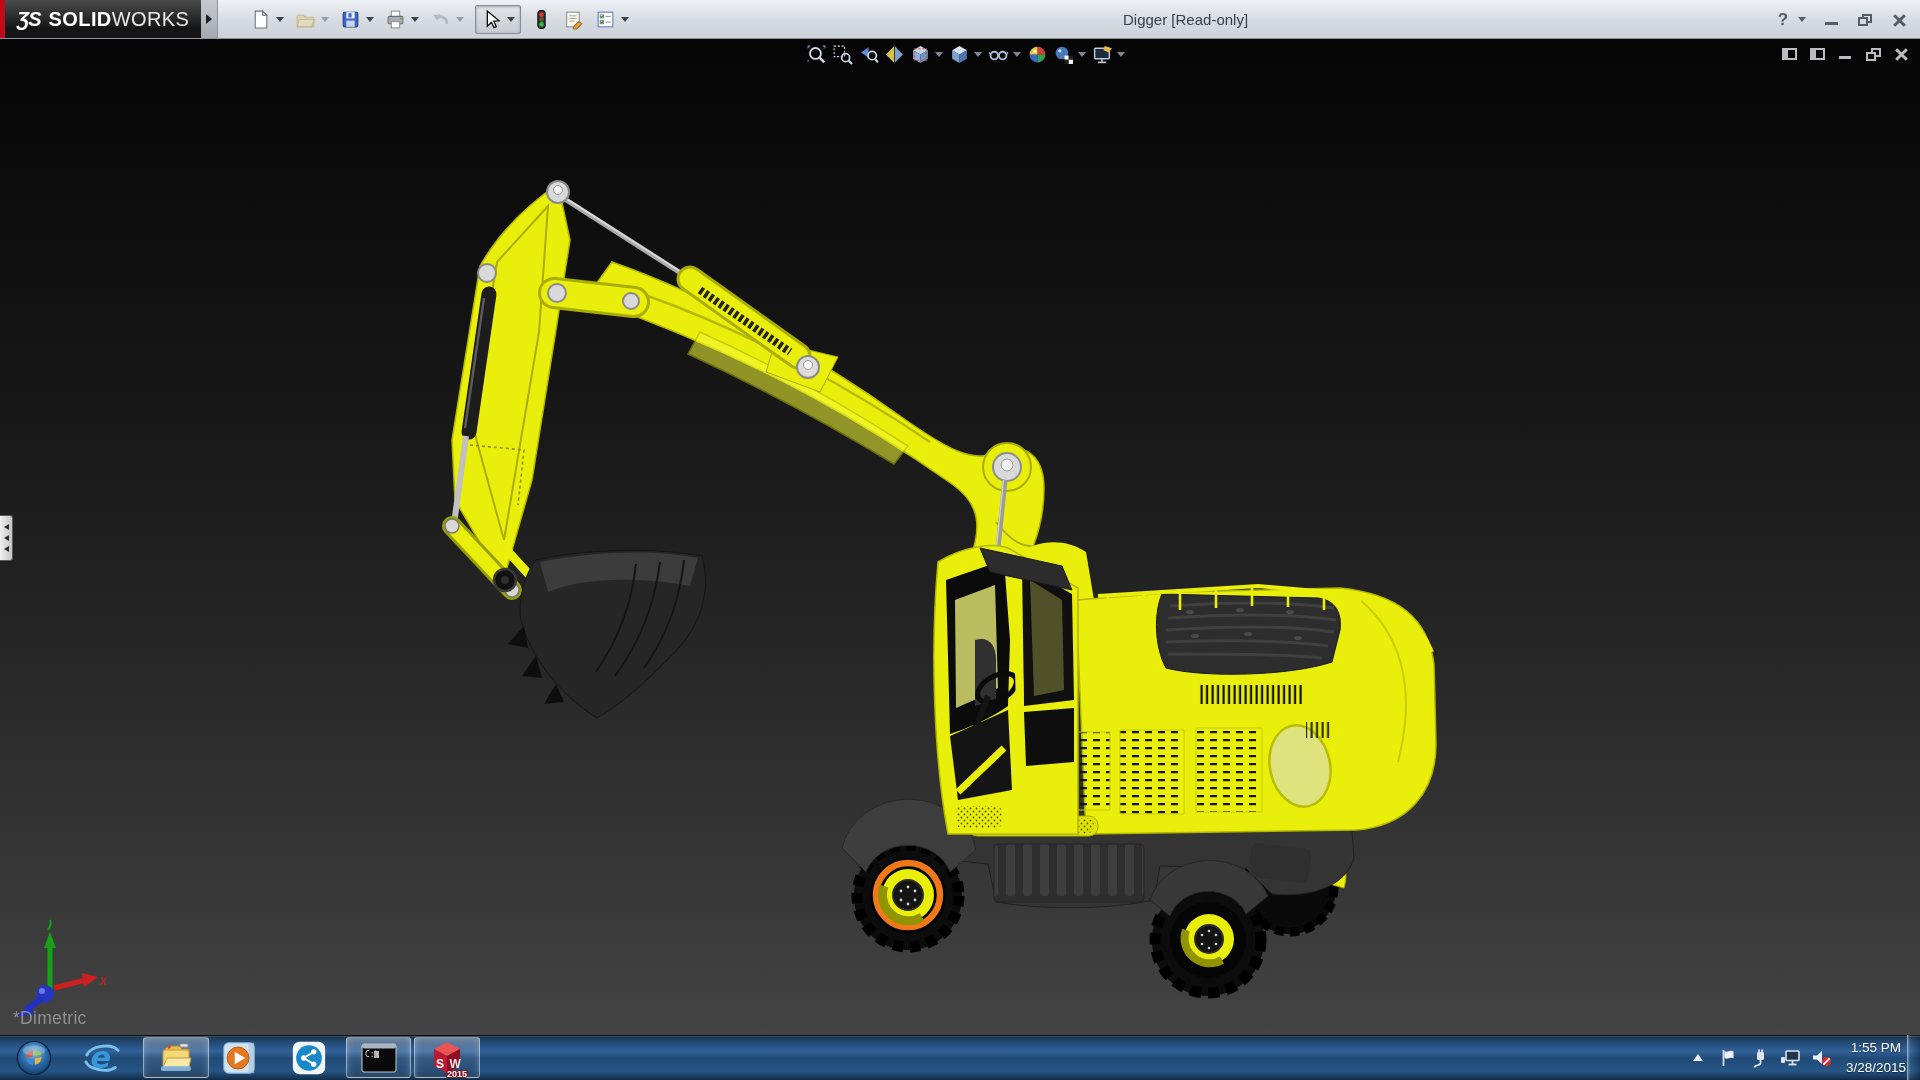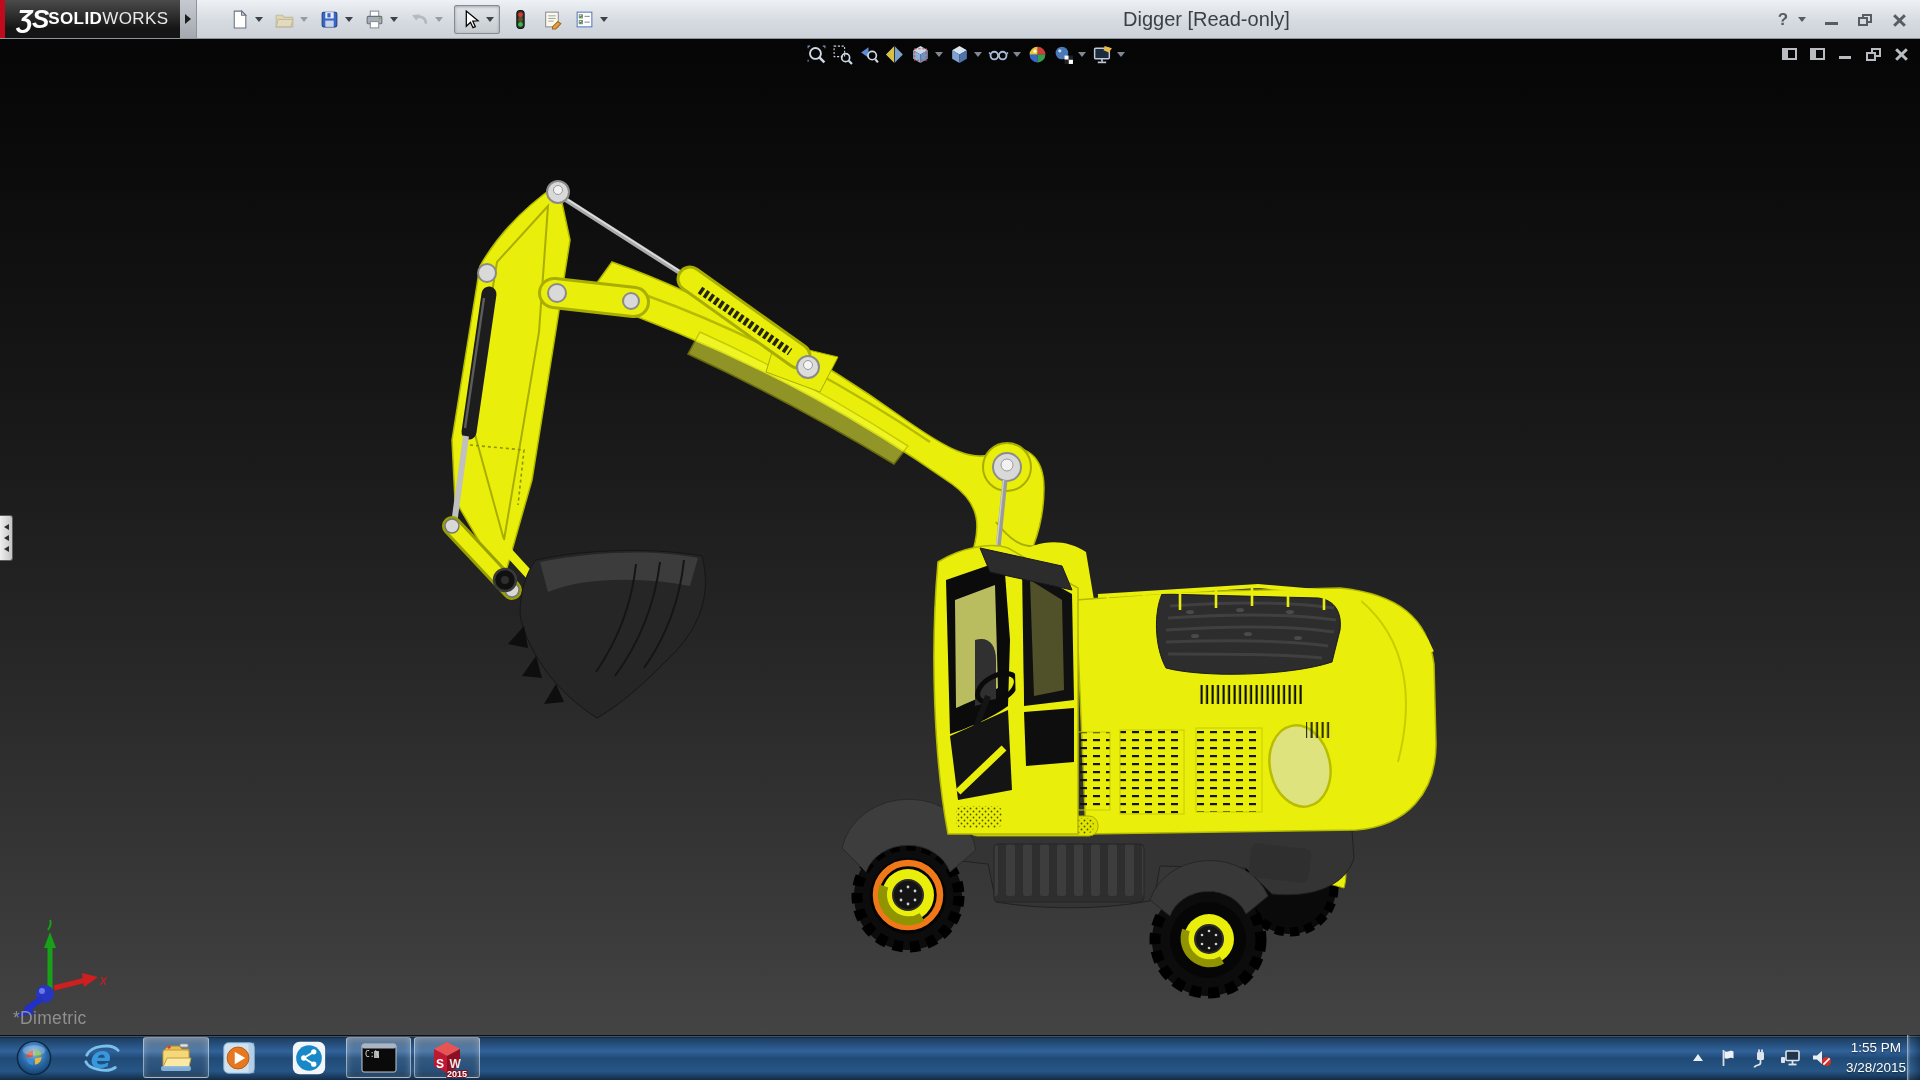--- a/index.html
+++ b/index.html
@@ -4,37 +4,37 @@
 <style>
   *{box-sizing:border-box;margin:0;padding:0}
   html,body{width:1920px;height:1080px;overflow:hidden;background:#000;font-family:"Liberation Sans",sans-serif}
 
   
   #titlebar{position:absolute;top:0;left:0;width:1920px;height:39px;
     background:linear-gradient(#eef1f5,#d6dbe1 55%,#cdd2d9);border-bottom:1px solid #8e949b;
     display:flex;align-items:stretch;z-index:30}
   .logo-block{display:flex;align-items:center;background:linear-gradient(#4b4b4b,#151515 75%);
     color:#fff;padding:0 12px;border-left:5px solid #c00a1e}
-  .logo-mark{font-size:26px;font-weight:bold;font-style:italic;letter-spacing:-1px}
-  .logo-name{font-size:17px;letter-spacing:.4px}
+  .logo-mark{font-size:20px;font-weight:bold;font-style:italic;margin-right:8px;letter-spacing:-1px}
+  .logo-name{font-size:20px;letter-spacing:.4px}
   .logo-bold{font-weight:bold}
   .logo-light{font-weight:normal;color:#e9e9e9}
   .menu-arrow{width:17px;background:linear-gradient(#c6cad0,#a4a9b0);display:flex;align-items:center;
     justify-content:center;border-right:1px solid #8e949b}
   .tri-right{width:0;height:0;border-left:6px solid #1d1d1d;border-top:5px solid transparent;border-bottom:5px solid transparent}
   #main-toolbar{display:flex;align-items:center;padding-left:28px}
   .tb-btn{display:flex;align-items:center;gap:4px;padding:2px 4px;margin-right:3px}
   .tb-btn svg{width:21px;height:21px;display:block}
   .tb-btn.disabled svg,.tb-btn.disabled .dd{opacity:.42}
   .tb-sel{border:1px solid #868c93;background:linear-gradient(#e2e6ea,#c6cbd1);
     box-shadow:inset 0 1px 3px rgba(0,0,0,.28);border-radius:2px;padding:3px 5px;margin:0 6px 0 4px}
   .dd{width:0;height:0;border-left:4px solid transparent;border-right:4px solid transparent;
     border-top:5px solid #3e434a;margin-left:1px}
   #window-title{position:absolute;left:1123px;top:0;height:39px;display:flex;align-items:center;
-    font-size:20px;color:#3b4046}
+    font-size:15px;color:#3b4046}
   #win-controls{position:absolute;right:12px;top:0;height:39px;display:flex;align-items:center;gap:16px;color:#565c64}
   .wc{display:flex;align-items:center;justify-content:center;width:18px;height:18px}
   .help-glyph{font-size:17px;font-weight:bold;color:#565c64}
   .help-dd{width:0;height:0;border-left:4px solid transparent;border-right:4px solid transparent;
     border-top:5px solid #565c64;margin-left:-10px}
   .min-bar{width:13px;height:3px;background:#565c64;margin-top:8px}
   .restore-box{position:relative;width:14px;height:12px}
   .restore-box i{position:absolute;border:2px solid #565c64;width:10px;height:9px;display:block;background:transparent}
   .restore-box i:first-child{right:0;top:0}
   .restore-box i:last-child{left:0;bottom:0;background:#d6dbe1}

